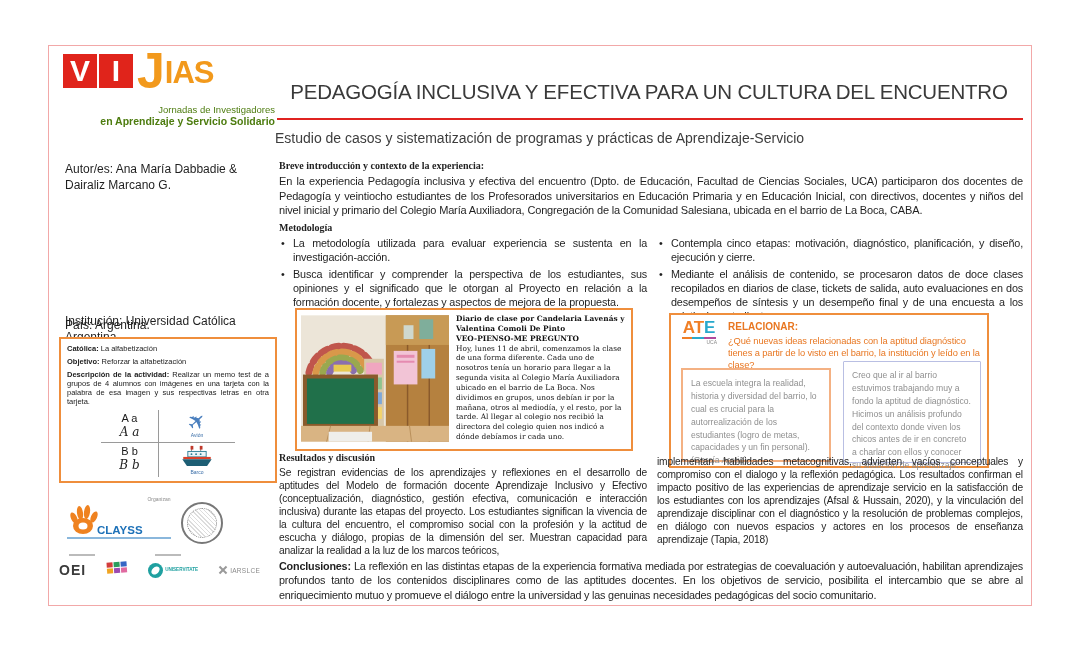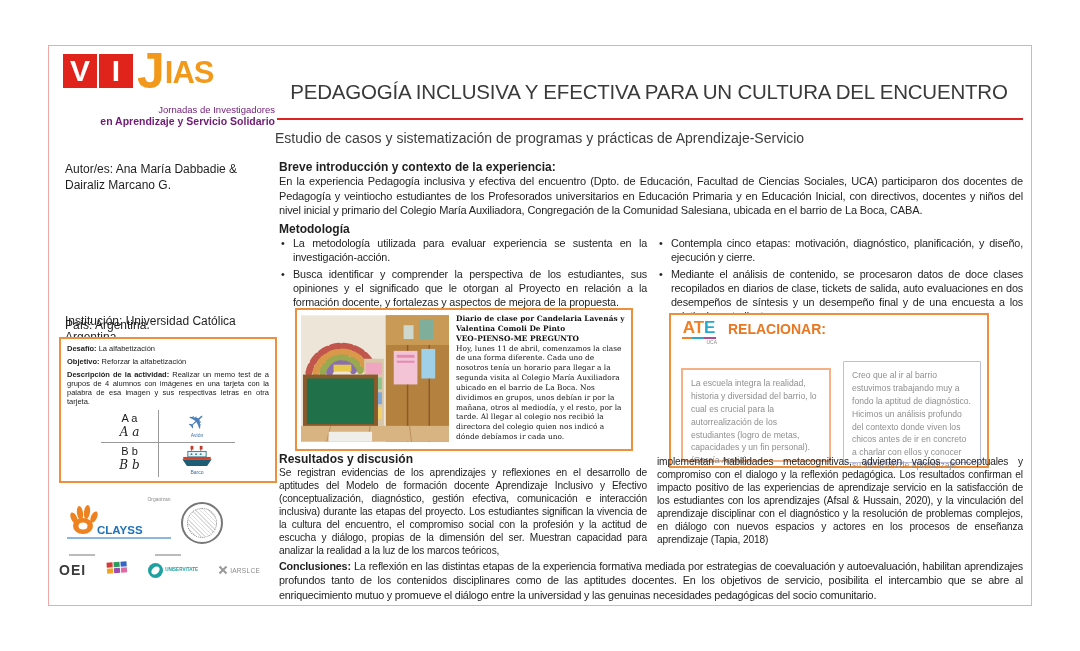--- a/index.html
+++ b/index.html
@@ -9,21 +9,21 @@
   .poster { position:absolute; left:48px; top:45px; width:984px; height:561px;
             border:1px solid #f2a8a8; background:#fff; }
 
   
   .logo { position:absolute; left:14px; top:8px; width:212px; }
   .logo-row { display:flex; align-items:flex-start; }
   .tile { width:34px; height:34px; background:#e0241b; color:#fff; font-weight:800;
           font-size:30px; display:flex; align-items:center; justify-content:center; margin-right:2px; }
   .logo-j { color:#f2991c; font-weight:800; font-size:50px; line-height:34px; margin-left:2px; }
   .logo-ias { color:#f2991c; font-weight:800; font-size:31px; line-height:38px; letter-spacing:-1px; }
-  .tagline { text-align:right; color:#701a75; margin-top:12px; }
+  .tagline { text-align:right; color:#4d7c0f; margin-top:12px; }
   .tagline .t1 { font-size:9.5px; }
   .tagline .t2 { font-size:10.5px; font-weight:bold; }
 
   .title { position:absolute; left:226px; top:34px; width:748px; text-align:center;
            font-size:20.5px; font-weight:500; color:#3a3a3a; letter-spacing:-0.2px; }
   .red-line { position:absolute; left:228px; top:72px; width:746px; height:2px; background:#e02320; }
   .subtitle { position:absolute; left:226px; top:84px; width:748px; 
               font-size:14px; color:#3d3d3d; }
 
   
@@ -73,21 +73,21 @@
                        background:#fff; border-radius:60% 40% 60% 40%; transform:rotate(25deg); }
   .uni-name { color:#1fa0a0; font-weight:bold; font-size:4.6px; width:32px; line-height:1.1; }
   .iarslce { display:flex; align-items:center; gap:2px; color:#8a8a8a; }
   .star { width:10px; height:10px; position:relative; }
   .star::before,.star::after { content:""; position:absolute; left:4px; top:0; width:2px; height:10px; background:#9a9a9a; }
   .star::before { transform:rotate(45deg); }
   .star::after { transform:rotate(-45deg); }
   .iarslce-name { font-size:6.5px; letter-spacing:.3px; }
 
   
-  .h-bold { font-weight:bold; font-size:12px; }
+  .h-bold { font-weight:bold; font-size:10px;font-family:Liberation Serif, serif; }
   .para { font-size:11px; line-height:1.33; text-align:justify; letter-spacing:-0.15px; }
   .intro-h { position:absolute; left:230px; top:114px; }
   .intro-p { position:absolute; left:230px; top:128px; width:744px; }
   .met-h  { position:absolute; left:230px; top:176px; }
   .col-left  { position:absolute; left:230px; top:190px; width:368px; }
   .col-right { position:absolute; left:608px; top:190px; width:366px; }
   .bullet { position:relative; padding-left:14px; font-size:10.8px; line-height:1.3;
             text-align:justify; letter-spacing:-0.15px; margin-bottom:3px; }
   .bullet::before { content:"\2022"; position:absolute; left:2px; top:0; }
 
@@ -105,21 +105,21 @@
   .rel-head { display:flex; gap:8px; }
   .ate { flex:none; width:42px; text-align:center; }
   .ate-letters { font-weight:800; font-size:17px; line-height:16px; letter-spacing:0; }
   .ate-a,.ate-t { color:#f07f26; }
   .ate-t { position:relative; }
   .ate-e { color:#28a9cc; }
   .ate-strip { height:2px; width:34px; margin:1px auto 0 auto;
                background:linear-gradient(90deg,#f07f26 0 30%,#28a9cc 30% 65%,#b14a9c 65% 100%); }
   .ate-sub { font-size:5px; color:#8a8a8a; text-align:right; padding-right:3px; }
   .rel-texts { flex:1; color:#e87722; }
-  .rel-title { font-weight:bold; font-size:14px; margin-top:1px; }
+  .rel-title { font-weight:bold; font-size:10px; margin-top:1px; }
   .rel-question { font-size:9.3px; line-height:1.3; margin-top:3px; letter-spacing:-0.1px; }
   .quote { position:absolute; font-size:8.6px; line-height:1.5; color:#8f8f8f; padding:7px 8px; background:#fff; }
   .quote1 { left:10px; top:53px; width:150px; height:94px; border:2px solid #f4b183; }
   .quote2 { left:172px; top:46px; width:138px; height:102px; border:1px solid #b9bfe3; border-radius:1px; }
 
   
   .res-h { position:absolute; left:230px; top:406px; }
   .res-left  { position:absolute; left:230px; top:420px; width:368px; font-size:10.2px; line-height:1.28; }
   .res-right { position:absolute; left:608px; top:409px; width:366px; font-size:10.2px; line-height:1.28; }
   .conclusions { position:absolute; left:230px; top:513px; width:744px; font-size:10.8px;
@@ -149,21 +149,21 @@
   <div class="subtitle">Estudio de casos y sistematización de programas y prácticas de Aprendizaje-Servicio</div>
 
   <div class="authors">Autor/es: Ana María Dabbadie &amp; Dairaliz Marcano G.</div>
 
 
   <div class="institution">Institución: Universidad Católica Argentina.</div>
   <div class="country">País: Argentina.</div>
 
   <div class="activity-box">
     <div class="row">
-      <b>Desafío:</b><span> La alfabetización</span>
+      <b>Católica:</b><span> La alfabetización</span>
     </div>
     <div class="row">
       <b>Objetivo:</b><span> Reforzar la alfabetización</span>
     </div>
     <div class="row" style="text-align:justify;">
       <b>Descripción de la actividad:</b><span> Realizar un memo test de a grupos de 4 alumnos con imágenes en una tarjeta con la palabra de esa imagen y sus respectivas letras en otra tarjeta.</span>
     </div>
     <div class="memo">
       <div class="cell letters r1">
         <div class="lt-print">A a</div>
@@ -296,20 +296,21 @@
     <div class="rel-head">
       <div class="ate">
         <div class="ate-letters">
           <span class="ate-a">A</span><span class="ate-t">T</span><span class="ate-e">E</span>
         </div>
         <div class="ate-strip"></div>
         <div class="ate-sub">UCA</div>
       </div>
       <div class="rel-texts">
         <div class="rel-title">RELACIONAR:</div>
+        <div class="rel-question">¿Qué nuevas ideas relacionadas con la aptitud diagnóstico tienes a partir de lo visto en el barrio, la institución y leído en la clase?</div>
       </div>
     </div>
     <div class="quote quote1">La escuela integra la realidad, historia y diversidad del barrio, lo cual es crucial para la autorrealización de los estudiantes (logro de metas, capacidades y un fin personal). (García Aretio).</div>
     <div class="quote quote2">Creo que al ir al barrio estuvimos trabajando muy a fondo la aptitud de diagnóstico. Hicimos un análisis profundo del contexto donde viven los chicos antes de ir en concreto a charlar con ellos y conocer su situación de aprendizaje.</div>
   </div>
 
   <div class="res-h h-bold">Resultados y discusión</div>
   <div class="res-left para">Se registran evidencias de los aprendizajes y reflexiones en el desarrollo de aptitudes del Modelo de formación docente Aprendizaje Inclusivo y Efectivo (conceptualización, diagnóstico, gestión efectiva, comunicación e interacción inclusiva) durante las etapas del proyecto. Los estudiantes significan la vivencia de la cultura del encuentro, el compromiso social con la profesión y la actitud de escucha y diálogo, propias de la dimensión del ser. Muestran capacidad para analizar la realidad a la luz de los marcos teóricos,</div>
   <div class="res-right para">implementan habilidades metacognitivas, advierten vacíos conceptuales y compromiso con el dialogo y la reflexión pedagógica. Los resultados confirman el impacto positivo de las experiencias de aprendizaje servicio en la satisfacción de los estudiantes con los aprendizajes (Afsal &amp; Hussain, 2020), y la vinculación del aprendizaje disciplinar con el diagnóstico y la resolución de problemas complejos, en diálogo con nuevos espacios y actores en los procesos de enseñanza aprendizaje (Tapia, 2018)</div>
 

